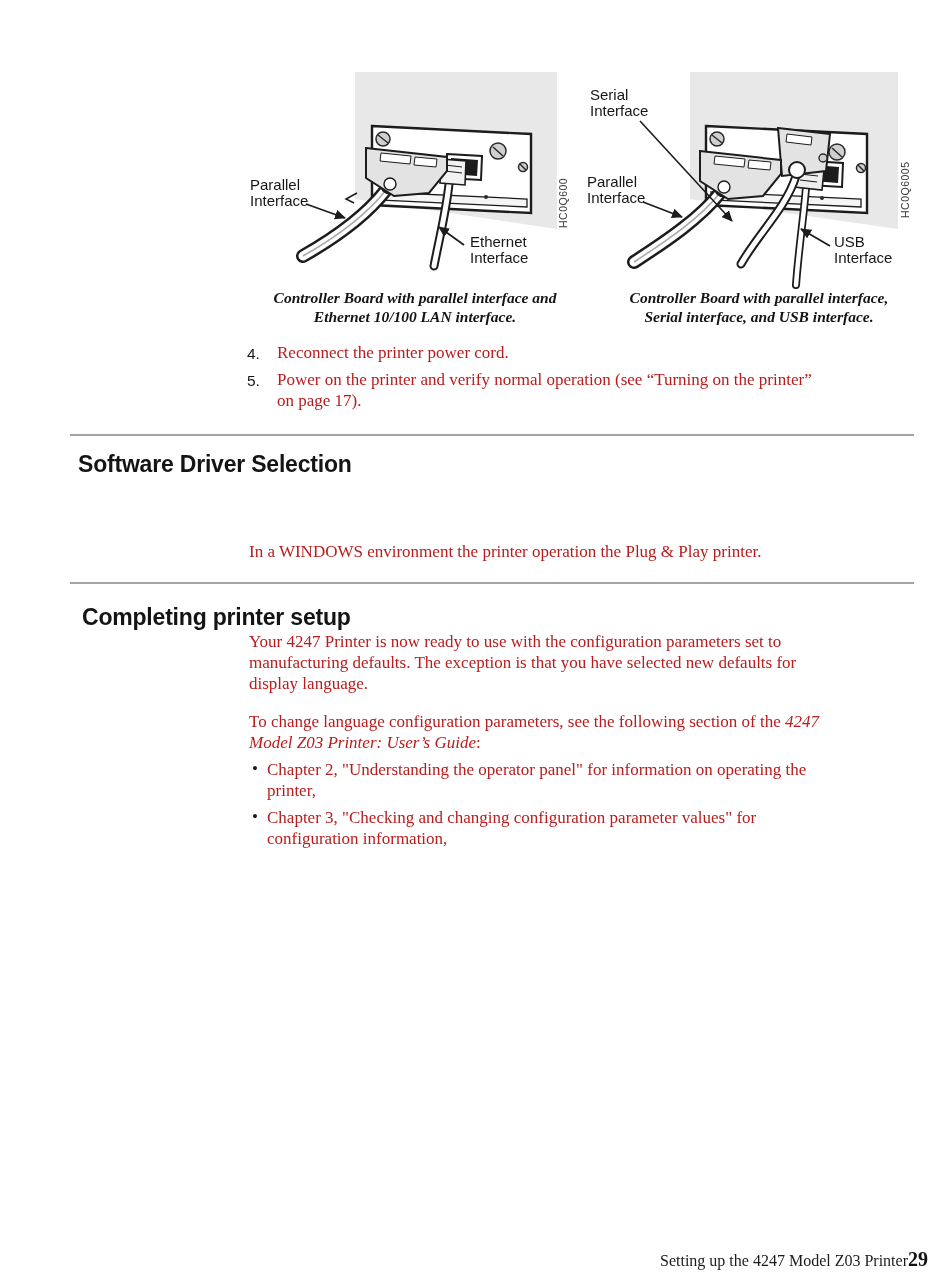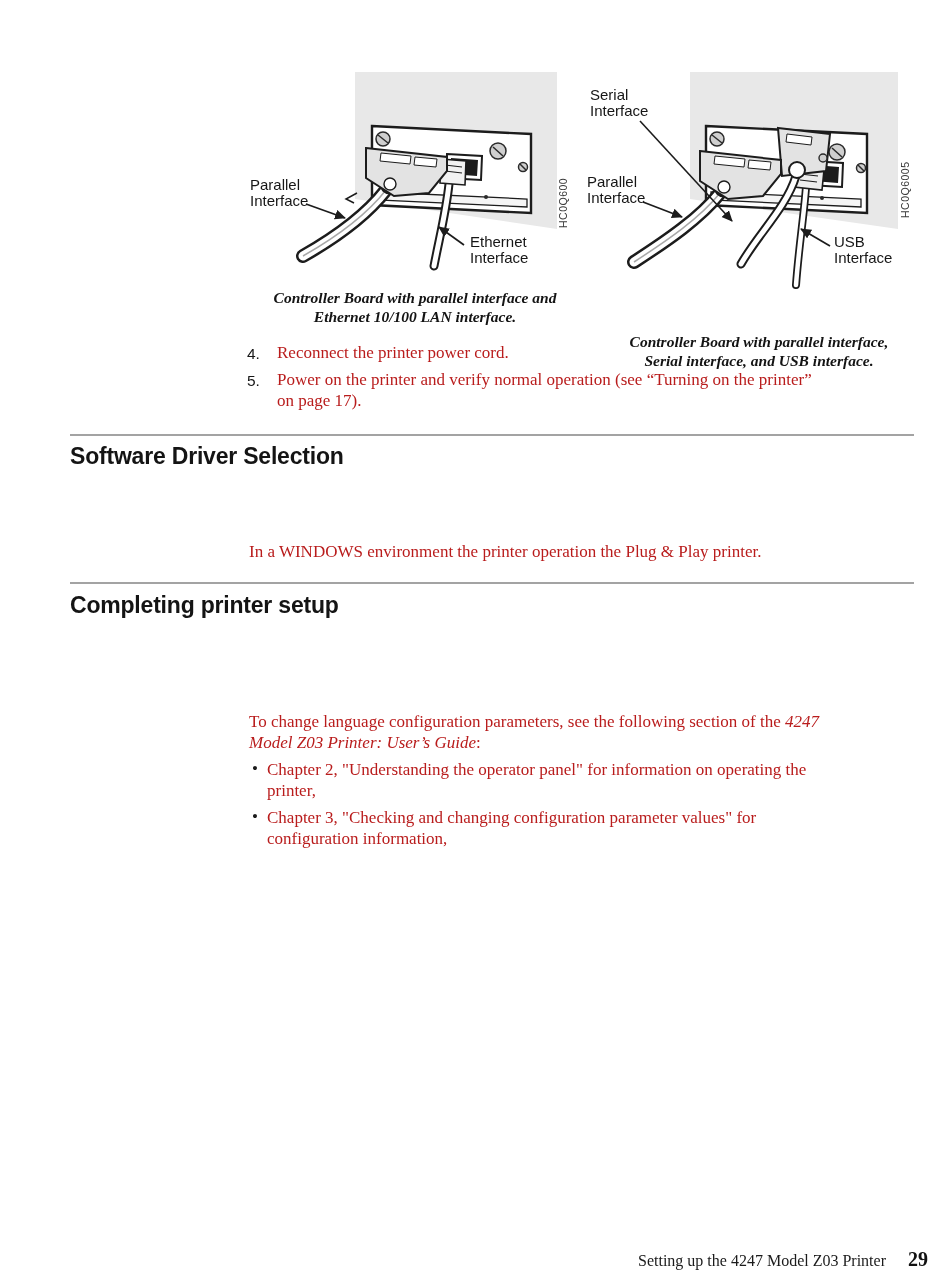--- a/index.html
+++ b/index.html
@@ -7,40 +7,40 @@
         font-family:"Liberation Serif",serif;color:#1b1b1b;}
 
   
   .fig-svg{position:absolute;left:0;top:0;width:950px;height:300px;}
   .fig-label{font-family:"Liberation Sans",sans-serif;font-size:15px;fill:#161616;}
   .fig-code{font-family:"Liberation Sans",sans-serif;font-size:10.5px;fill:#3a3a3a;letter-spacing:.5px;}
 
   .caption{position:absolute;top:288px;text-align:center;white-space:pre-line;
            font:bold italic 15.5px/19px "Liberation Serif",serif;color:#141414;}
   .caption.left{left:243px;width:344px;}
-  .caption.right{left:594px;width:330px;margin-top:44px;}
+  .caption.right{left:594px;width:330px;}
 
   .body-text{font:17px/21px "Liberation Serif",serif;color:#b91c1c;white-space:pre-line;}
 
   .step{position:absolute;left:247px;width:655px;padding-left:30px;}
   .step-num{position:absolute;left:0;top:1px;font:15.5px/21px "Liberation Sans",sans-serif;color:#161616;}
 
   .rule{position:absolute;left:70px;width:844px;height:2px;background:#a3a3a3;}
 
   .sec-heading{position:absolute;left:70px;font:bold 23px/24px "Liberation Sans",sans-serif;color:#141414;letter-spacing:-0.2px;}
 
   .para{position:absolute;left:249px;width:690px;}
   .u{text-underline-offset:3px;}
   .i{font-style:italic;}
 
   .bullet{position:absolute;left:250px;width:680px;}
   .bullet-marker{position:absolute;left:2px;top:-1px;font:17px/21px "Liberation Serif",serif;}
   .bullet-text{margin-left:17px;}
 
-  .footer{position:absolute;right:22px;top:1248px;display:flex;align-items:baseline;justify-content:flex-end;gap:22px;}
+  .footer{position:absolute;right:22px;top:1248px;display:flex;align-items:baseline;justify-content:flex-end;}
   .footer-text{font:16px "Liberation Serif",serif;color:#1b1b1b;}
   .footer-page{font:bold 20px "Liberation Serif",serif;color:#111;}
 </style>
 </head>
 <body>
 
 <div class="page">
 
   <svg class="fig-svg" viewBox="0 0 950 300" xmlns="http://www.w3.org/2000/svg">
     <defs>
@@ -145,28 +145,31 @@
   <div class="caption left">Controller Board with parallel interface and
 Ethernet 10/100 LAN interface.</div>
   <div class="caption right">Controller Board with parallel interface,
 Serial interface, and USB interface.</div>
 
   <div class="step" style="top:342px"><span class="step-num">4.</span><span class="body-text">Reconnect the printer power cord.</span></div>
   <div class="step" style="top:369px"><span class="step-num">5.</span><span class="body-text">Power on the printer and verify normal operation (see “Turning on the printer”
 on page 17).</span></div>
 
   <div class="rule" style="top:434px"></div>
-  <h2 class="sec-heading" style="top:444px;margin:0">Software Driver Selection</h2>
+  <h2 class="sec-heading" style="top:444px;margin:8px">Software Driver Selection</h2>
 
 
   <div class="para body-text" style="top:541px"><span>In a WINDOWS environment the printer operation the </span><span class="u">Plug &amp; Play</span><span> printer.</span></div>
 
   <div class="rule" style="top:582px"></div>
-  <h2 class="sec-heading" style="top:593px;margin:0">Completing printer setup</h2>
+  <h2 class="sec-heading" style="top:593px;margin:12px">Completing printer setup</h2>
 
+  <div class="para body-text" style="top:631px">Your 4247 Printer is now ready to use with the configuration parameters set to
+manufacturing defaults. The exception is that you have selected new defaults for
+display language.</div>
 
   <div class="para body-text" style="top:711px"><span>To change language configuration parameters, see the following section of the </span><span class="i">4247
 Model Z03 Printer: User’s Guide</span><span>:</span></div>
 
   <div class="bullet" style="top:759px">
       <span class="bullet-marker">•</span>
       <div class="bullet-text body-text">Chapter 2, "Understanding the operator panel" for information on operating the
 printer,</div>
     </div>
   <div class="bullet" style="top:807px">

